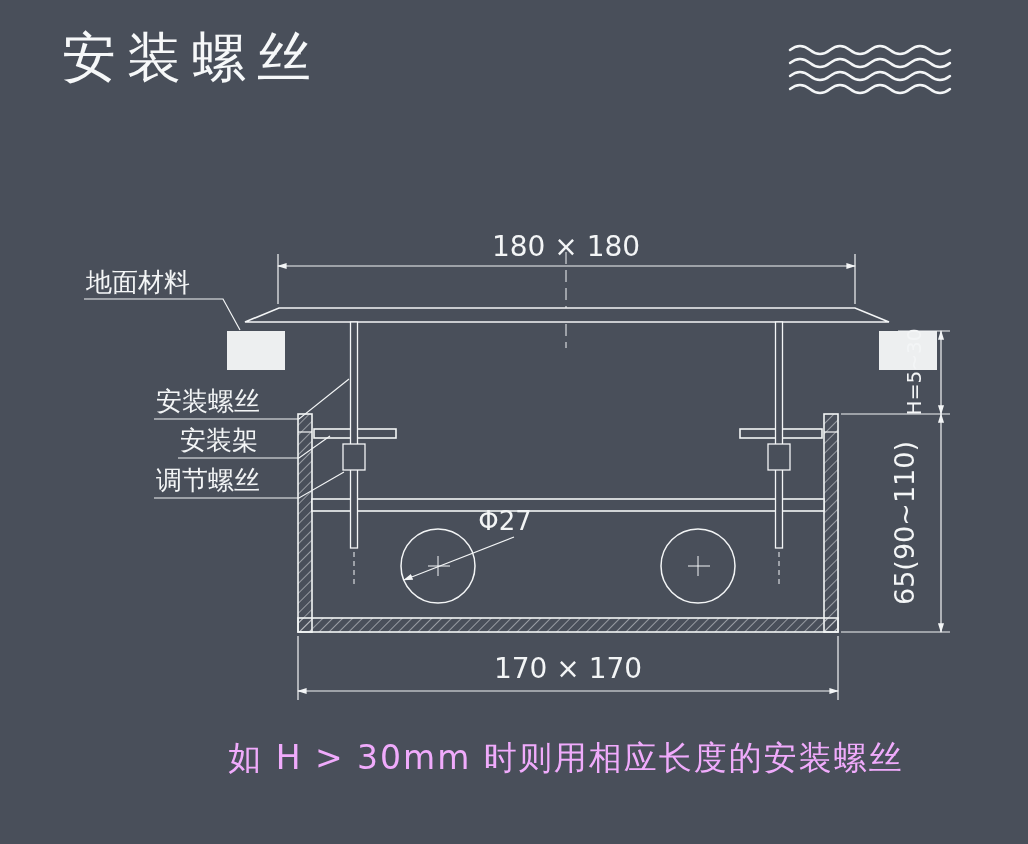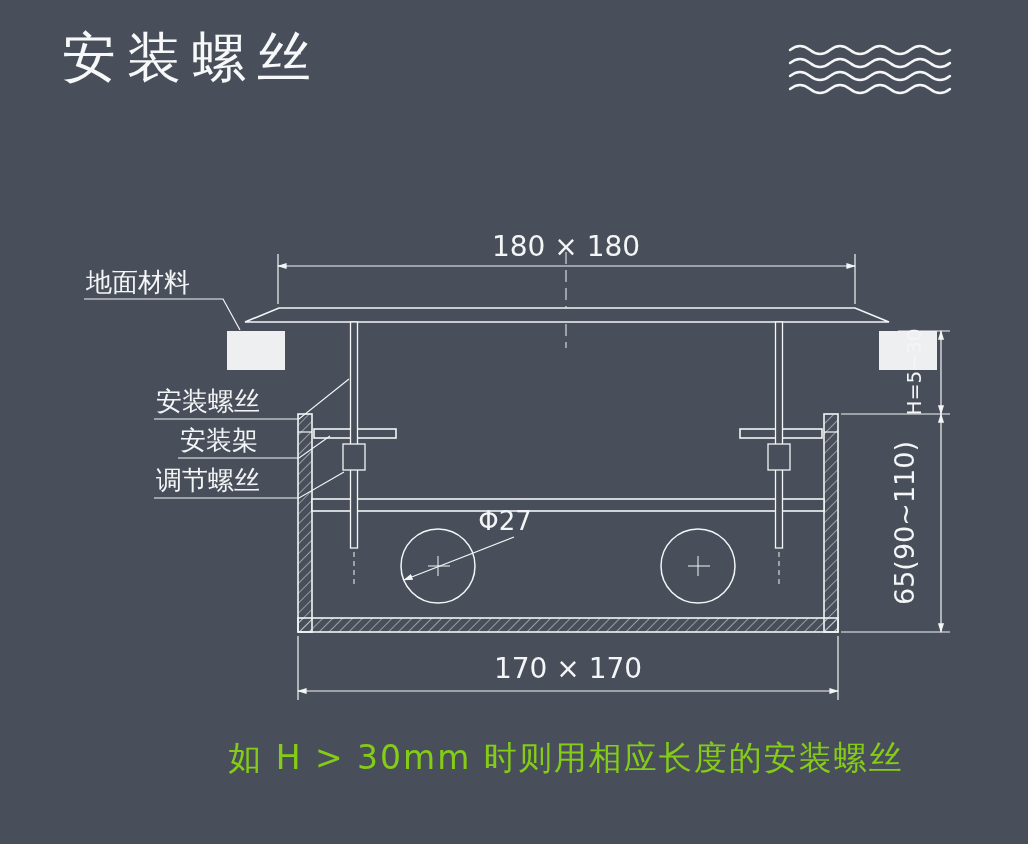--- a/index.html
+++ b/index.html
@@ -20,21 +20,21 @@
   }
   .waves{
     position:absolute;left:786px;top:42px;
   }
   .diagram-svg{
     position:absolute;left:0;top:0;
   }
   .footnote{
     position:absolute;left:104px;right:0;top:736px;
     text-align:center;
-    font-size:33px;color:#84cc16;letter-spacing:2px;
+    font-size:33px;color:#f0abfc;letter-spacing:2px;
   }
   svg text{
     fill:#F3F5F6;
     font-family:"DejaVu Sans","Liberation Sans",sans-serif;
   }
 </style>
 </head>
 <body>
 
 <div class="page">

